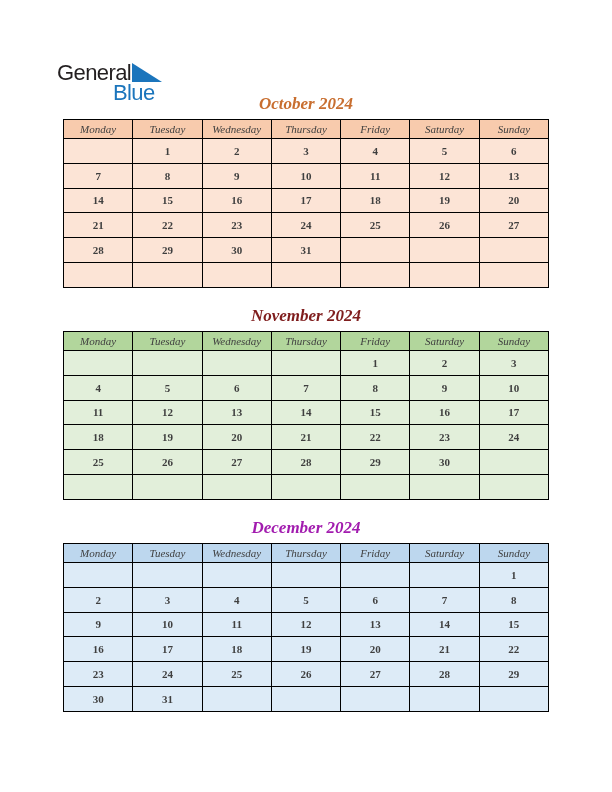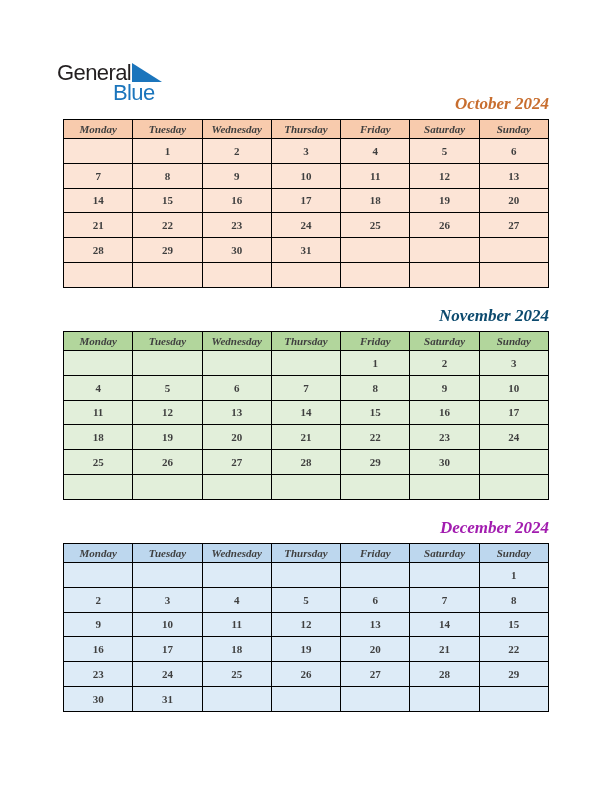--- a/index.html
+++ b/index.html
@@ -28,21 +28,21 @@
     position: absolute; left: 75px; top: 3px;
   }
   .logo-blue {
     position: absolute; left: 56px; top: 20px;
     font-size: 22px; font-weight: 500; letter-spacing: -0.6px; text-align: right;
   }
 
   
   .month { position: absolute; left: 63px; width: 486px; }
   .month-title {
-    text-align: right;
+    text-align: center;
     font-style: italic;
     font-weight: 700;
     font-size: 17px;
     line-height: 20px;
     margin-bottom: 5px;
     font-family: "Liberation Serif", "DejaVu Serif", serif;
   }
   table.calendar {
     width: 486px;
     border-collapse: collapse;
@@ -51,21 +51,21 @@
   table.calendar th, table.calendar td {
     border: 1px solid #000000;
     text-align: center;
     font-size: 11px;
     color: #3f3f3f;
   }
   table.calendar th {
     height: 19px;
     background: var(--hdr);
     font-style: italic;
-    font-weight: 700;
+    font-weight: 400;
   }
   table.calendar td {
     height: 24.8px;
     background: var(--cell);
     font-weight: 700;
     vertical-align: middle;
   }
 
   .month-october  { top: 94px; }
   .month-november { top: 306px; }
@@ -151,21 +151,21 @@
             <td></td>
             <td></td>
             <td></td>
             <td></td>
           </tr>
         </tbody>
     </table>
   </div>
 
   <div class="month month-november">
-    <div class="month-title" style="color: #0c4a6e;">November 2024</div>
+    <div class="month-title" style="color: #7f1d1d;">November 2024</div>
     <table class="calendar" style="--hdr: #b2d69c; --cell: #e2efda;">
       <thead>
           <tr>
             <th>Monday</th>
             <th>Tuesday</th>
             <th>Wednesday</th>
             <th>Thursday</th>
             <th>Friday</th>
             <th>Saturday</th>
             <th>Sunday</th>

